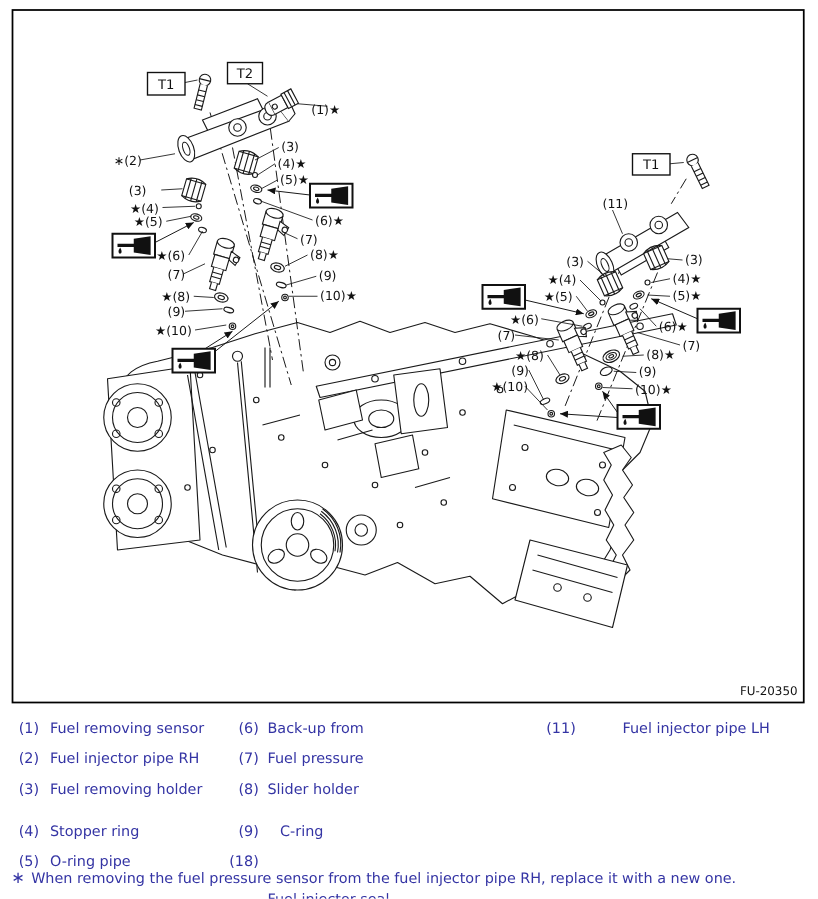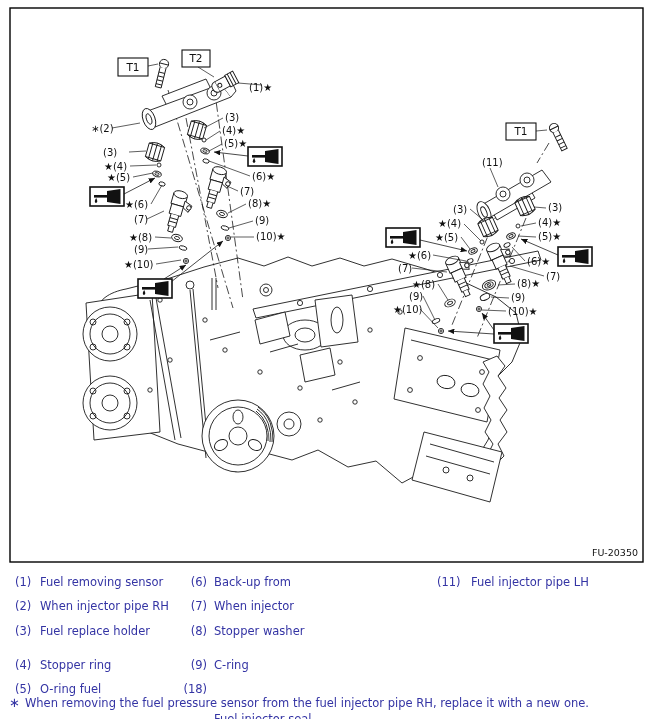--- a/index.html
+++ b/index.html
@@ -325,41 +325,41 @@
   </g>
 
   <text x="638" y="556" font-size="9.5" text-anchor="end">FU-20350</text>
 </svg>
 
 
 <div>
   <span class="lg" style="left:15px;top:575px">(1)</span>
   <span class="lg" style="left:40px;top:575px">Fuel removing sensor</span>
   <span class="lg" style="left:15px;top:599px">(2)</span>
-  <span class="lg" style="left:40px;top:599px">When injector pipe RH</span>
+  <span class="lg" style="left:40px;top:599px">Fuel injector pipe RH</span>
   <span class="lg" style="left:15px;top:624px">(3)</span>
-  <span class="lg" style="left:40px;top:624px">Fuel replace holder</span>
+  <span class="lg" style="left:40px;top:624px">Fuel removing holder</span>
   <span class="lg" style="left:15px;top:658px">(4)</span>
   <span class="lg" style="left:40px;top:658px">Stopper ring</span>
   <span class="lg" style="left:15px;top:682px">(5)</span>
-  <span class="lg" style="left:40px;top:682px">O-ring fuel</span>
+  <span class="lg" style="left:40px;top:682px">O-ring pipe</span>
 
   <span class="lg lg-num-c2" style="left:177px;top:575px">(6)</span>
   <span class="lg" style="left:214px;top:575px">Back-up from</span>
   <span class="lg lg-num-c2" style="left:177px;top:599px">(7)</span>
-  <span class="lg" style="left:214px;top:599px">When injector</span>
+  <span class="lg" style="left:214px;top:599px">Fuel pressure</span>
   <span class="lg lg-num-c2" style="left:177px;top:624px">(8)</span>
-  <span class="lg" style="left:214px;top:624px">Stopper washer</span>
+  <span class="lg" style="left:214px;top:624px">Slider holder</span>
   <span class="lg lg-num-c2" style="left:177px;top:658px">(9)</span>
-  <span class="lg" style="left:214px;top:658px">C-ring</span>
+  <span class="lg" style="left:224px;top:658px">C-ring</span>
   <span class="lg lg-num-c2" style="left:177px;top:682px">(18)</span>
   <span class="lg" style="left:214px;top:712px">Fuel injector seal</span>
 
   <span class="lg" style="left:437px;top:575px">(11)</span>
-  <span class="lg" style="left:471px;top:575px">Fuel injector pipe LH</span>
+  <span class="lg" style="left:498px;top:575px">Fuel injector pipe LH</span>
 </div>
 
 <div class="footnote">
   <span class="mk">∗</span><span>When removing the fuel pressure sensor from the fuel injector pipe RH, replace it with a new one.</span>
 </div>
 
 
 
 
 </body></html>

